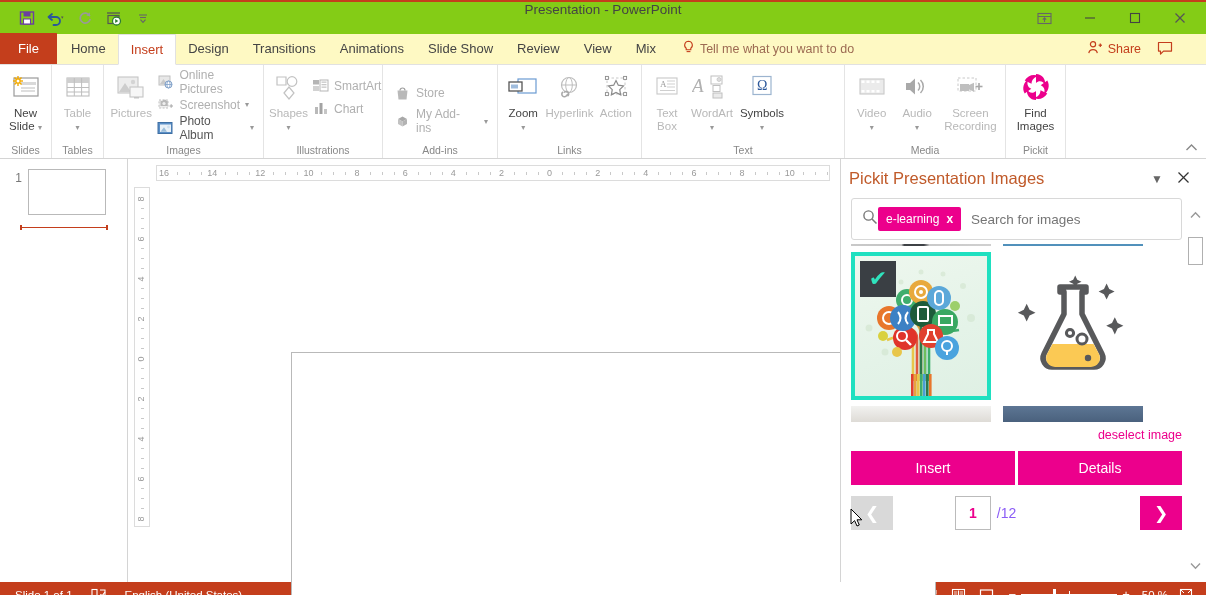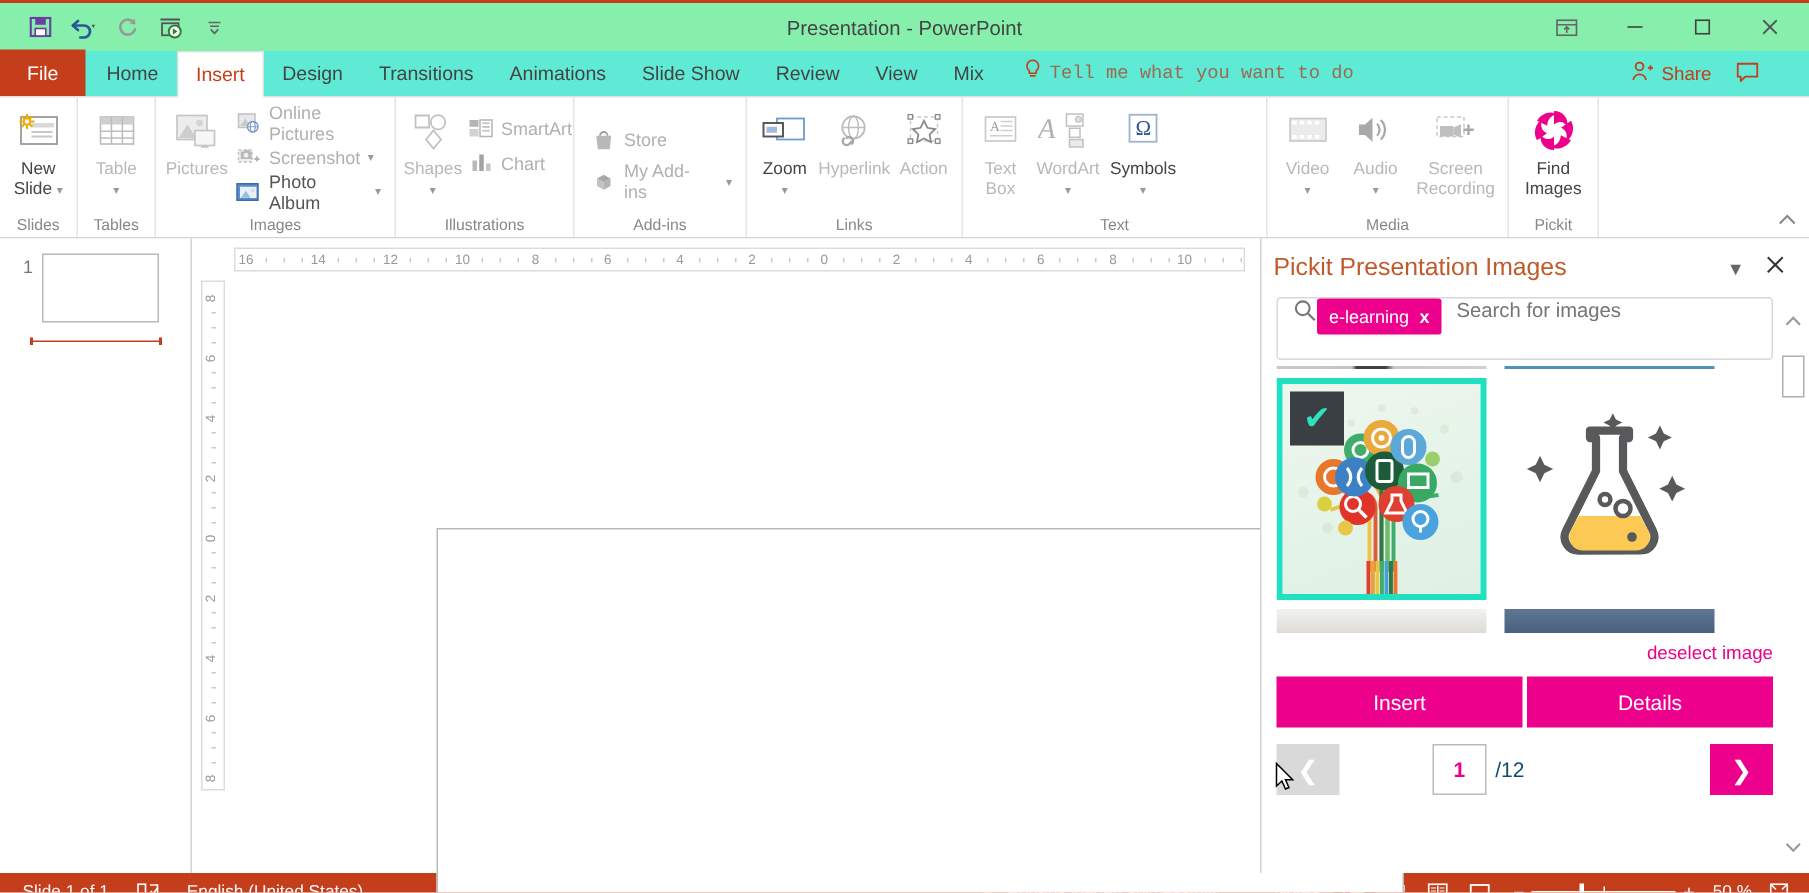--- a/index.html
+++ b/index.html
@@ -4,58 +4,58 @@
 <style>
   * { box-sizing: border-box; margin: 0; padding: 0; }
   body {
     width: 1206px; height: 595px;
     font-family: "Liberation Sans", sans-serif;
     background: #fff; overflow: hidden; position: relative;
     -webkit-font-smoothing: antialiased;
   }
   
   .titlebar {
-    height: 34px; background: #86efac; display: flex; align-items: center;
+    height: 34px; background: #84cc16; display: flex; 
     position: relative; border-top: 2px solid #c43e1c;
   }
   .qat { display: flex; align-items: center; gap: 3px; padding-left: 14px; }
   .qat-btn {
     width: 26px; height: 24px; display: flex; align-items: center;
     justify-content: center; cursor: pointer;
   }
   .title-text {
     position: absolute; left: 0; right: 0; text-align: center;
     font-size: 13.5px; color: #444; pointer-events: none;
   }
   .win-ctrls { margin-left: auto; display: flex; align-items: center; padding-right: 4px; }
   .win-btn {
     width: 45px; height: 32px; display: flex; align-items: center;
     justify-content: center; cursor: pointer; color: #555;
   }
   
   .tabbar {
     height: 31px; display: flex; align-items: flex-end;
-    border-bottom: 1px solid #e1e1e1; background: #5eead4; position: relative;
+    border-bottom: 1px solid #e1e1e1; background: #fef9c3; position: relative;
   }
   .tab {
     padding: 0 12px; height: 31px; line-height: 31px; font-size: 13px;
     color: #444; cursor: pointer; white-space: nowrap;
   }
   .tab.file {
     background: #c43e1c; color: #fff; padding: 0 18px; height: 31px;
     margin-right: 2px;
   }
   .tab.active {
     color: #c43e1c; background: #fff;
     border: 1px solid #e1e1e1; border-bottom: 1px solid #fff;
     margin-bottom: -1px; height: 31px; line-height: 29px;
   }
   .tellme {
     display: flex; align-items: center; gap: 5px; margin-left: 14px;
-    font-size: 12.5px; color: #9c6a52; cursor: pointer; height: 31px; font-family: Liberation Mono, monospace;
+    font-size: 12.5px; color: #9c6a52; cursor: pointer; height: 31px;
   }
   .tab-right { margin-left: auto; display: flex; align-items: center; padding-right: 24px; height: 31px; }
   .share-btn {
     display: flex; align-items: center; gap: 5px; font-size: 12.5px;
     color: #c43e1c; cursor: pointer; padding: 0 8px; height: 26px;
   }
   .comment-btn { padding: 0 8px; cursor: pointer; color: #c43e1c; display:flex; align-items:center;}
   
   .ribbon {
     height: 94px; background: #fff; display: flex; position: relative;
@@ -125,21 +125,21 @@
   .pickit {
     width: 366px; background: #fff; border-left: 1px solid #d4d4d4;
     position: relative; display: flex; flex-direction: column;
   }
   .pk-head { display: flex; align-items: center; padding: 10px 10px 6px 8px; }
   .pk-title { font-size: 16.5px; color: #c05a2a; flex: 1; }
   .pk-hbtn { padding: 0 8px; cursor: pointer; color: #666; font-size: 12px; }
   .pk-close { padding: 0 6px; cursor: pointer; color: #444; font-size: 15px; }
   .pk-search {
     margin: 4px 24px 0 10px; height: 42px; border: 1px solid #d8d8d8;
-    border-radius: 3px; display: flex; align-items: flex-start; padding: 0 10px;
+    border-radius: 3px; display: flex; align-items: center; padding: 0 10px;
     background: #fff; position: relative; z-index: 3;
   }
   .pk-tag {
     background: #ec008c; color: #fff; font-size: 12px; border-radius: 2px;
     padding: 5px 8px; display: flex; gap: 7px; align-items: center; cursor: pointer;
   }
   .pk-tag .xx { font-weight: bold; }
   .pk-searchinput {
     border: none; outline: none; font-size: 13.5px; color: #a8a8a8;
     flex: 1; margin-left: 10px; font-family: "Liberation Sans", sans-serif; background: transparent;
@@ -183,21 +183,21 @@
     width: 42px; height: 34px; background: #ec008c; color: #fff; border: none;
     font-size: 17px; cursor: pointer; display: flex; align-items: center; justify-content: center;
     margin-left: auto;
   }
   .pg-mid { display: flex; align-items: center; gap: 6px; margin: 0 auto; }
   .pg-num {
     width: 36px; height: 34px; border: 1px solid #bbb; display: flex;
     align-items: center; justify-content: center; color: #ec008c;
     font-weight: bold; font-size: 14px; background: #fff;
   }
-  .pg-total { font-size: 14px; color: #0c4a6e; }
+  .pg-total { font-size: 14px; color: #8b5cf6; }
   .pk-scroll {
     position: absolute; right: 2px; top: 50px; width: 17px; bottom: 6px;
     display: flex; flex-direction: column; align-items: center;
   }
   .sc-arrow { color: #999; font-size: 11px; cursor: pointer; height: 16px; }
   .sc-track { flex: 1; width: 17px; position: relative; }
   .sc-thumb {
     position: absolute; top: 12px; left: 1px; width: 15px; height: 28px;
     border: 1px solid #b0b0b0; background: #fff; cursor: pointer;
   }

